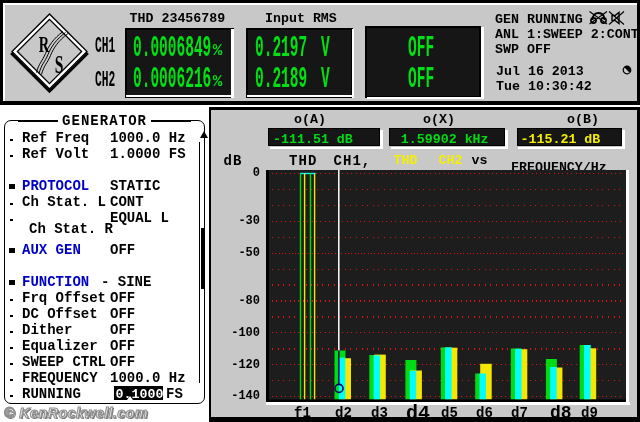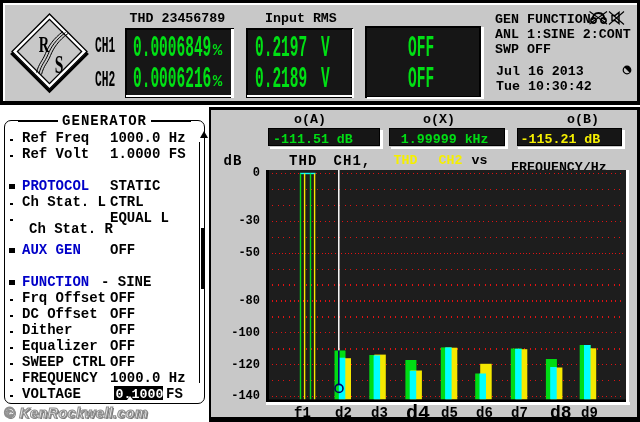--- a/index.html
+++ b/index.html
@@ -58,22 +58,22 @@
 <div class="g" style="left:320.5px;top:39px;">V</div>
 <div class="g" style="left:255px;top:70px;">0.2189</div>
 <div class="g" style="left:320.5px;top:70px;">V</div>
 
 <div class="a" style="left:365px;top:25.5px;width:116px;height:72px;background:#161616;border:2.5px solid #000;box-sizing:border-box;"></div>
 <div class="a" style="left:480.5px;top:27px;width:3px;height:71px;background:#fff;"></div>
 <div class="a" style="left:367px;top:96.5px;width:116.5px;height:2.5px;background:#fff;"></div>
 <div class="g" style="left:408px;top:39px;">OFF</div>
 <div class="g" style="left:408px;top:70px;">OFF</div>
 
-<div class="t" style="left:495px;top:13px;">GEN FUNCTION</div>
-<div class="t" style="left:495px;top:28px;">ANL 1:SINE 2:CONT</div>
+<div class="t" style="left:495px;top:13px;">GEN RUNNING</div>
+<div class="t" style="left:495px;top:28px;">ANL 1:SWEEP 2:CONT</div>
 <div class="t" style="left:495px;top:43px;">SWP OFF</div>
 <div class="t" style="left:496px;top:64.5px;">Jul 16 2013</div>
 <div class="t" style="left:496px;top:79.5px;">Tue 10:30:42</div>
 
 <svg class="a" style="left:589px;top:11px;" width="19" height="14" viewBox="0 0 19 14">
   <path d="M3.5 9 C3.5 4,6 2,9.5 2 C13 2,15.5 4,15.5 9" stroke="#000" stroke-width="1.8" fill="none"></path>
   <circle cx="4.5" cy="9.5" r="2.6" fill="none" stroke="#000" stroke-width="1.6"></circle>
   <circle cx="14.5" cy="9.5" r="2.6" fill="none" stroke="#000" stroke-width="1.6"></circle>
   <path d="M0.5 0.5 L18 13 M18 0.5 L0.5 13" stroke="#000" stroke-width="1.1" fill="none"></path>
 </svg>
@@ -98,40 +98,40 @@
 <div class="a" style="left:199.5px;top:131px;width:0;height:0;border-left:4px solid transparent;border-right:4px solid transparent;border-bottom:7px solid #000;"></div>
 <div class="a" style="left:200.5px;top:228px;width:4.8px;height:61px;background:#000;"></div>
 
 <div class="m" style="left:22px;top:131.5px;">Ref Freq</div>
 <div class="m" style="left:110px;top:131.5px;">1000.0 Hz</div>
 <div class="m" style="left:22px;top:147.5px;">Ref Volt</div>
 <div class="m" style="left:110px;top:147.5px;">1.0000 FS</div>
 <div class="m blue" style="left:22px;top:179.5px;">PROTOCOL</div>
 <div class="m" style="left:110px;top:179.5px;">STATIC</div>
 <div class="m" style="left:22px;top:195.5px;">Ch Stat. L</div>
-<div class="m" style="left:110px;top:195.5px;">CTRL</div>
+<div class="m" style="left:110px;top:195.5px;">CONT</div>
 <div class="m" style="left:29px;top:211.5px;margin-top:11px;">Ch Stat. R</div>
 <div class="m" style="left:110px;top:211.5px;">EQUAL L</div>
 <div class="m blue" style="left:22px;top:243.5px;">AUX GEN</div>
 <div class="m" style="left:110px;top:243.5px;">OFF</div>
 <div class="m blue" style="left:22px;top:275.5px;">FUNCTION</div>
 <div class="m" style="left:101px;top:275.5px;">- SINE</div>
 <div class="m" style="left:22px;top:291.5px;">Frq Offset</div>
 <div class="m" style="left:110px;top:291.5px;">OFF</div>
 <div class="m" style="left:22px;top:307.5px;">DC Offset</div>
 <div class="m" style="left:110px;top:307.5px;">OFF</div>
 <div class="m" style="left:22px;top:323.5px;">Dither</div>
 <div class="m" style="left:110px;top:323.5px;">OFF</div>
 <div class="m" style="left:22px;top:339.5px;">Equalizer</div>
 <div class="m" style="left:110px;top:339.5px;">OFF</div>
 <div class="m" style="left:22px;top:355.5px;">SWEEP CTRL</div>
 <div class="m" style="left:110px;top:355.5px;">OFF</div>
 <div class="m" style="left:22px;top:371.5px;">FREQUENCY</div>
 <div class="m" style="left:110px;top:371.5px;">1000.0 Hz</div>
-<div class="m" style="left:22px;top:387.5px;">VOLTAGE</div>
+<div class="m" style="left:22px;top:387.5px;">RUNNING</div>
 <div class="a" style="left:114px;top:385.8px;width:48.5px;height:14.6px;background:#000;"></div>
 <div class="t" style="left:115.5px;top:388.3px;color:#fff;">0.1000</div>
 <div class="a" style="left:127px;top:396px;width:0;height:0;border-left:3.5px solid transparent;border-right:3.5px solid transparent;border-bottom:4px solid #fff;"></div>
 <div class="m" style="left:166px;top:387.5px;">FS</div>
 
 <div class="a" style="left:10px;top:138.5px;width:2.5px;height:2.5px;background:#000;"></div>
 <div class="a" style="left:10px;top:154.5px;width:2.5px;height:2.5px;background:#000;"></div>
 <div class="a" style="left:9px;top:183.5px;width:5.5px;height:5.5px;background:#000;"></div>
 <div class="a" style="left:10px;top:202.5px;width:2.5px;height:2.5px;background:#000;"></div>
 <div class="a" style="left:10px;top:218.5px;width:2.5px;height:2.5px;background:#000;"></div>
@@ -157,21 +157,21 @@
 <div class="t" style="left:423px;top:113px;">o(X)</div>
 <div class="t" style="left:567px;top:113px;">o(B)</div>
 
 <div class="a" style="left:267.7px;top:127.9px;width:112.5px;height:18.6px;background:#161616;border:1.6px solid #000;box-sizing:border-box;"></div>
 <div class="a" style="left:380.2px;top:129.5px;width:3px;height:19px;background:#fff;"></div>
 <div class="a" style="left:269.5px;top:146.5px;width:113.5px;height:2.4px;background:#fff;"></div>
 <div class="t grn" style="left:273px;top:133px;">-111.51 dB</div>
 <div class="a" style="left:388.8px;top:127.9px;width:116.4px;height:18.6px;background:#161616;border:1.6px solid #000;box-sizing:border-box;"></div>
 <div class="a" style="left:505.2px;top:129.5px;width:3px;height:19px;background:#fff;"></div>
 <div class="a" style="left:390.6px;top:146.5px;width:117.5px;height:2.4px;background:#fff;"></div>
-<div class="t grn" style="left:400.8px;top:133px;">1.99999 kHz</div>
+<div class="t grn" style="left:400.8px;top:133px;">1.59902 kHz</div>
 <div class="a" style="left:516.6px;top:127.9px;width:105.6px;height:18.6px;background:#161616;border:1.6px solid #000;box-sizing:border-box;"></div>
 <div class="a" style="left:622.2px;top:129.5px;width:3px;height:19px;background:#fff;"></div>
 <div class="a" style="left:518.4px;top:146.5px;width:106.8px;height:2.4px;background:#fff;"></div>
 <div class="t yel" style="left:520.5px;top:133px;text-align:center;">-115.21 dB</div>
 
 <div class="w" style="left:223.5px;top:154.5px;">dB</div>
 <div class="w" style="left:289px;top:154.5px;">THD</div>
 <div class="w" style="left:333.5px;top:154.5px;">CH1,</div>
 <div class="t yel" style="left:393.5px;top:153.8px;">THD</div>
 <div class="t yel" style="left:438.5px;top:153.8px;">CH2</div>

